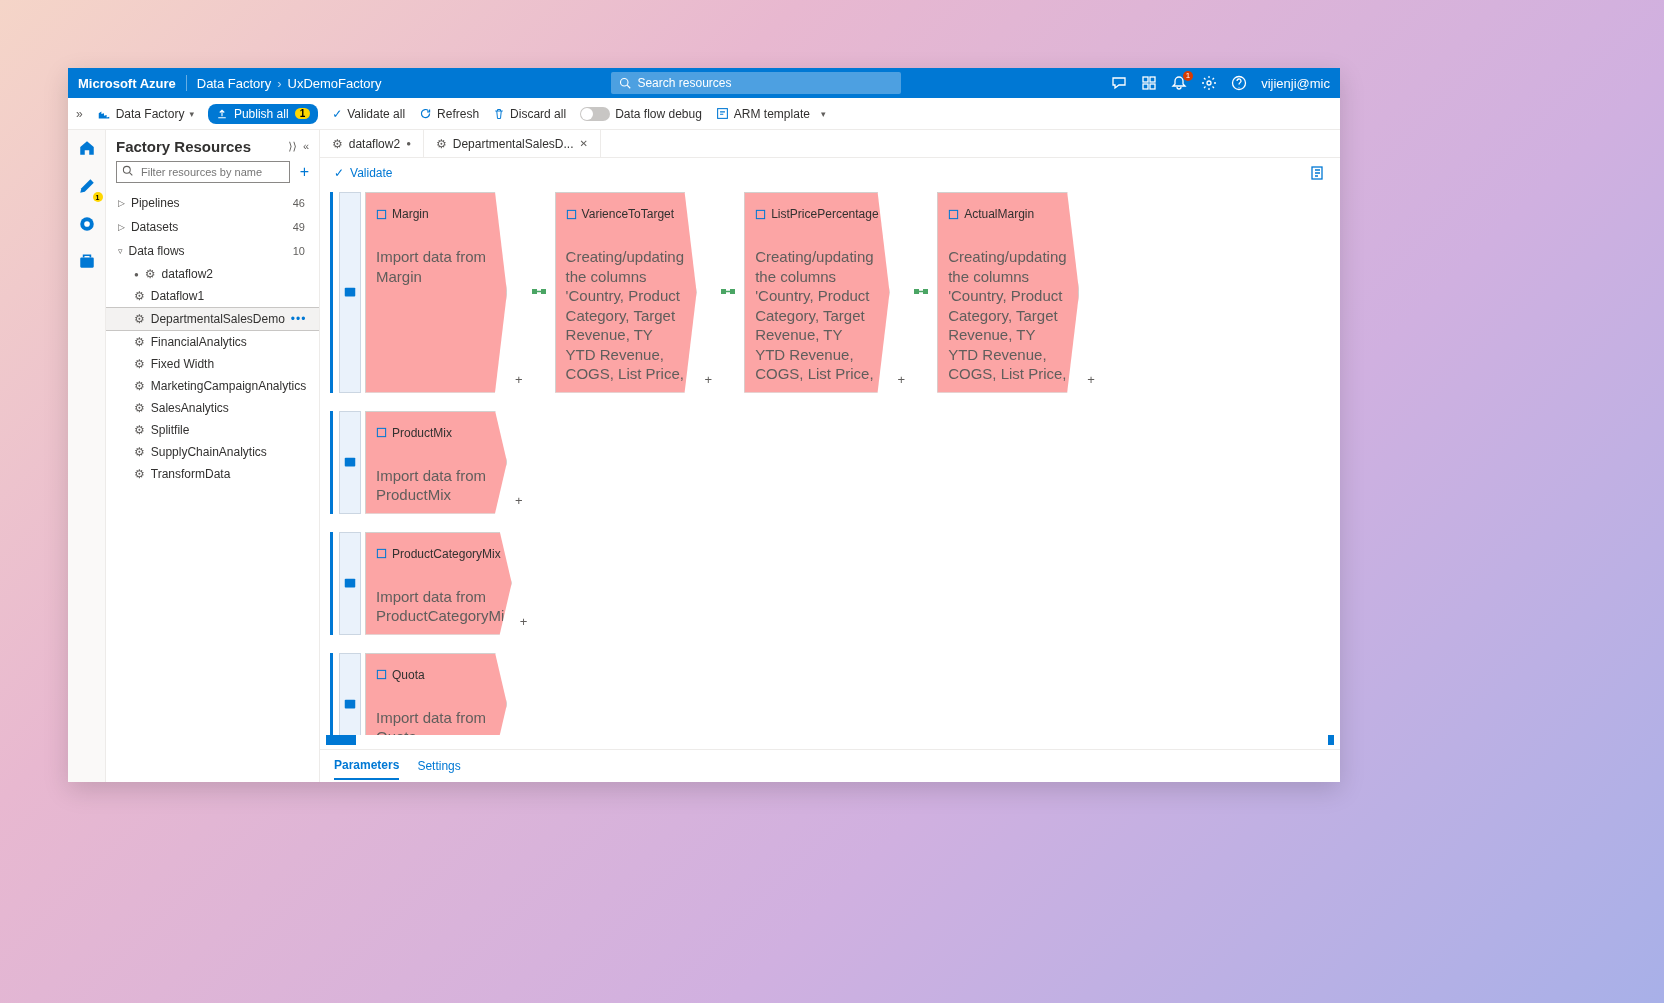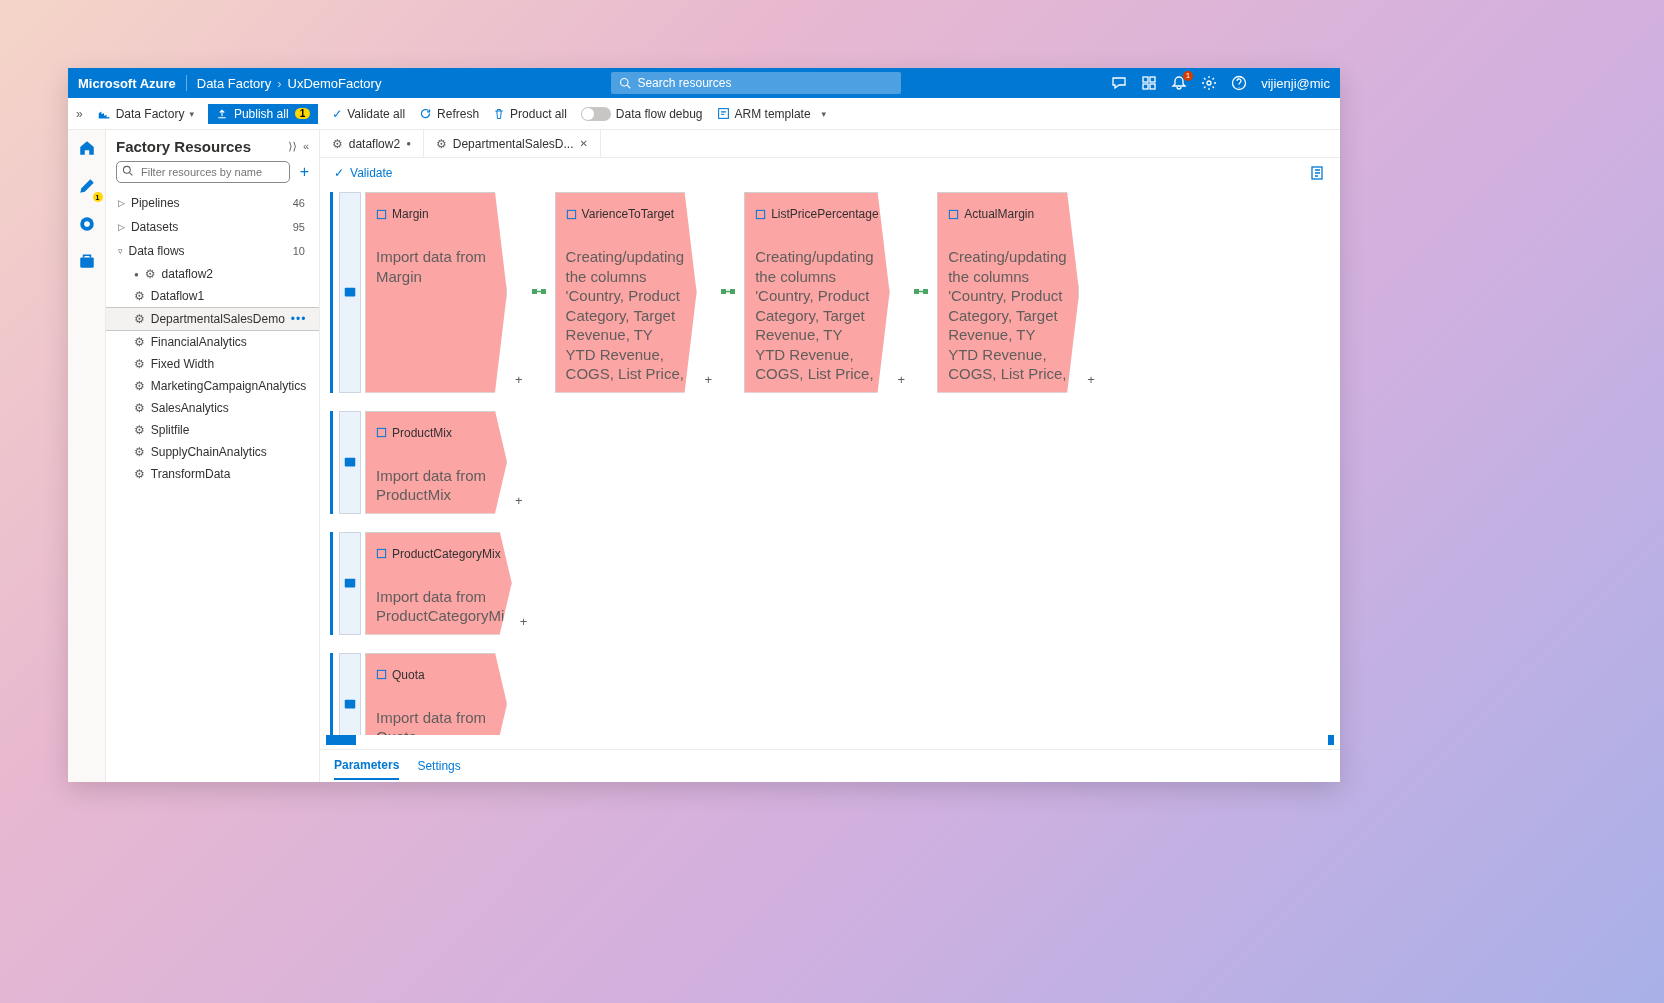--- a/index.html
+++ b/index.html
@@ -81,21 +81,21 @@
     gap: 14px;
     font-size: 12px;
     color: #323130;
   }
   .toolbar .collapse-icon { color: #605e5c; }
   .tool-item { display: flex; align-items: center; gap: 5px; cursor: pointer; }
   .tool-icon { color: #0078d4; font-size: 12px; }
   .publish-btn {
     display: flex; align-items: center; gap: 6px;
     background: #0078d4; color: #fff;
-    padding: 3px 8px; border-radius: 0;
+    padding: 3px 8px; border-radius: 8px;
     font-size: 12px;
   }
   .publish-badge { background: #ffd700; color: #000; border-radius: 8px; padding: 0 5px; font-size: 10px; font-weight: 600;}
   .toggle {
     width: 30px; height: 14px; background: #c8c6c4; border-radius: 7px; position: relative;
   }
   .toggle::after { content: ''; position: absolute; left: 1px; top: 1px; width: 12px; height: 12px; background: #fff; border-radius: 50%; }
 
   
   .content {
@@ -135,21 +135,21 @@
   }
   .res-header h2 { font-size: 15px; font-weight: 600; }
   .res-header-icons { display: flex; gap: 6px; color: #605e5c; }
   .res-filter {
     margin: 0 10px 6px;
     display: flex;
     align-items: center;
     gap: 6px;
   }
   .res-filter input {
-    flex: 1; height: 22px; border: 1px solid #8a8886; border-radius: 5px;
+    flex: 1; height: 22px; border: 1px solid #8a8886; border-radius: 0;
     padding: 0 6px 0 24px; font-size: 11px;
     background: #fff;
   }
   .res-filter-wrap { position: relative; flex: 1; }
   .res-filter-wrap .search-ico { position: absolute; left: 6px; top: 4px; color: #605e5c; font-size: 11px; }
   .res-filter .add { color: #0078d4; font-size: 16px; font-weight: 400; cursor: pointer; }
 
   .tree { flex: 1; overflow-y: auto; padding: 2px 0; }
   .tree-group {
     display: flex; align-items: center; justify-content: space-between;
@@ -338,21 +338,21 @@
           </svg>
       </span>
       <span>Refresh</span>
     </div>
     <div class="tool-item">
       <span class="tool-icon">
         <svg width="12" height="12" viewBox="0 0 16 16" fill="none" stroke="#0078d4" stroke-width="1.3">
             <path d="M3 4h10M6 4V2h4v2M5 4l1 10h4l1-10"></path>
           </svg>
       </span>
-      <span>Product all</span>
+      <span>Discard all</span>
     </div>
     <div class="tool-item">
       <span class="toggle"></span>
       <span>Data flow debug</span>
     </div>
     <div class="tool-item">
       <span class="tool-icon">
         <svg width="13" height="13" viewBox="0 0 16 16" fill="none" stroke="#0078d4" stroke-width="1.3">
             <rect x="2" y="2" width="12" height="12"></rect>
             <path d="M5 6h6M5 9h4"></path>
@@ -417,21 +417,21 @@
               <span class="chev">▷</span>
               <span class="label">Pipelines</span>
             </div>
           <span class="count">46</span>
         </div>
         <div class="tree-group">
           <div class="tree-group-left">
               <span class="chev">▷</span>
               <span class="label">Datasets</span>
             </div>
-          <span class="count">95</span>
+          <span class="count">49</span>
         </div>
         <div class="tree-group">
           <div class="tree-group-left">
               <span class="chev">▿</span>
               <span class="label">Data flows</span>
             </div>
           <span class="count">10</span>
         </div>
         <div id="flow-list">
             <div class="tree-item">

